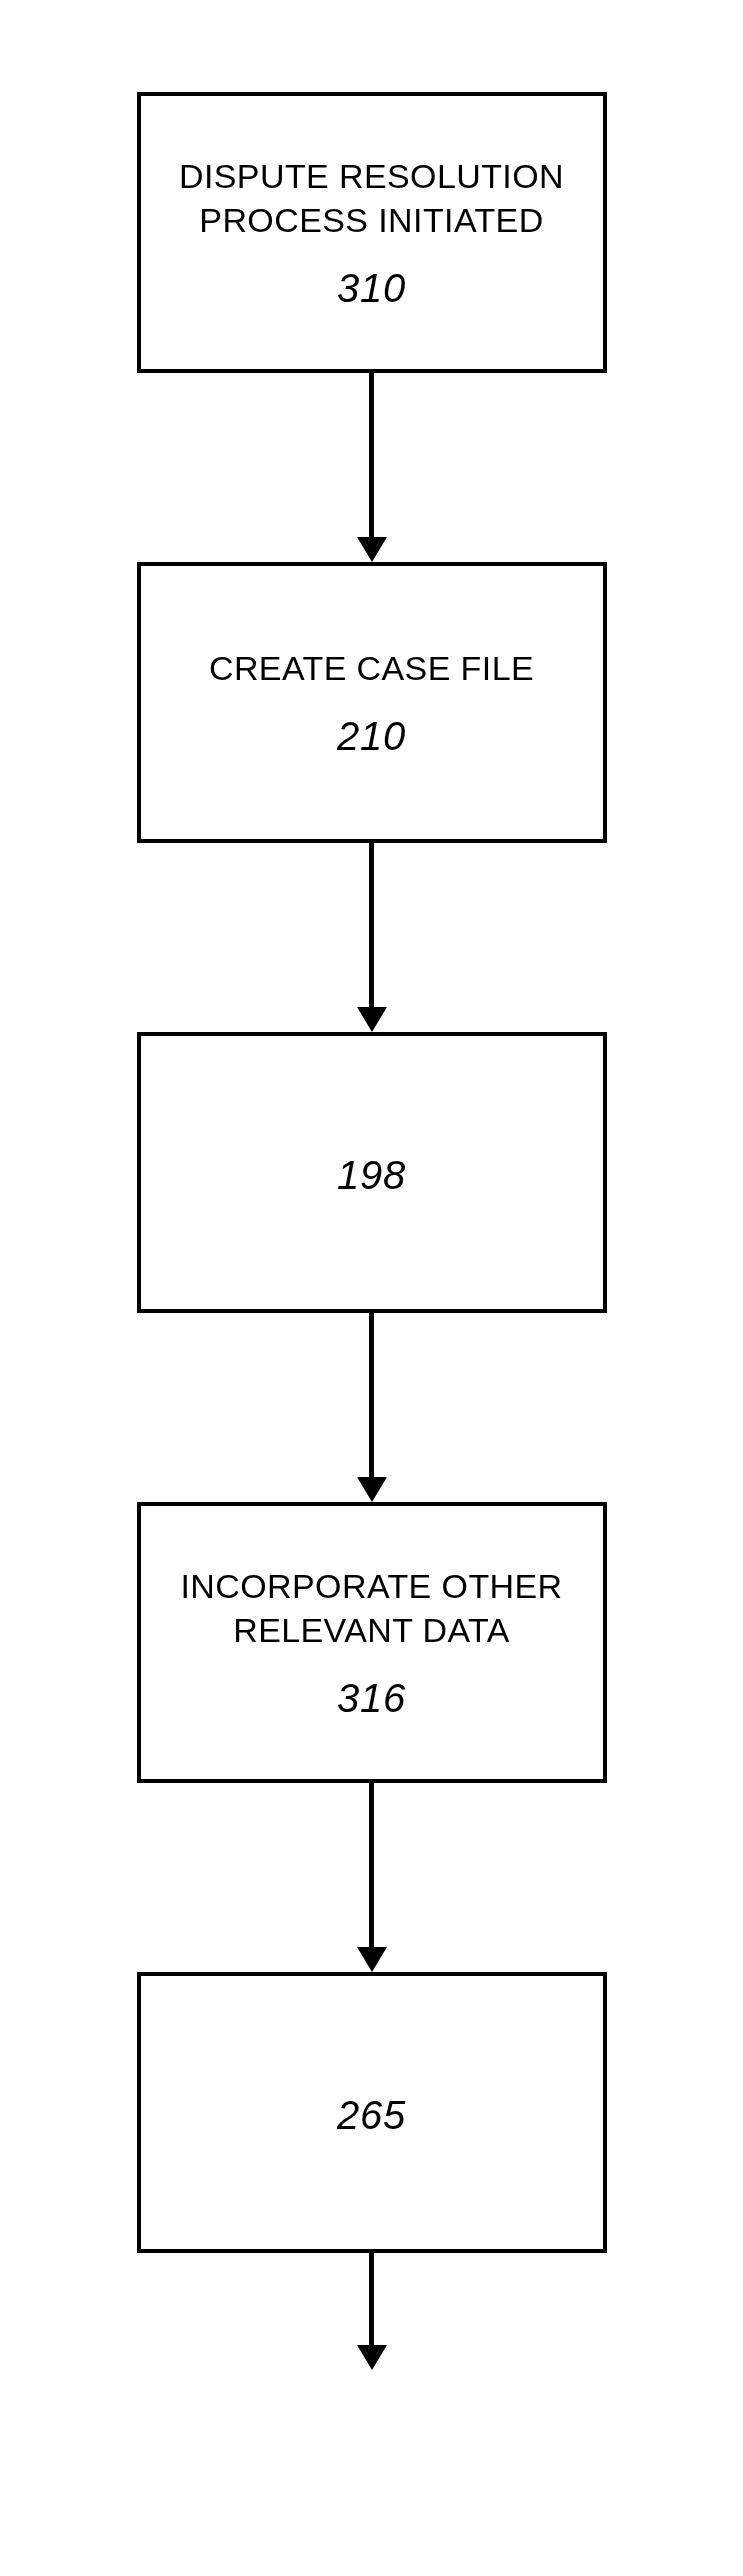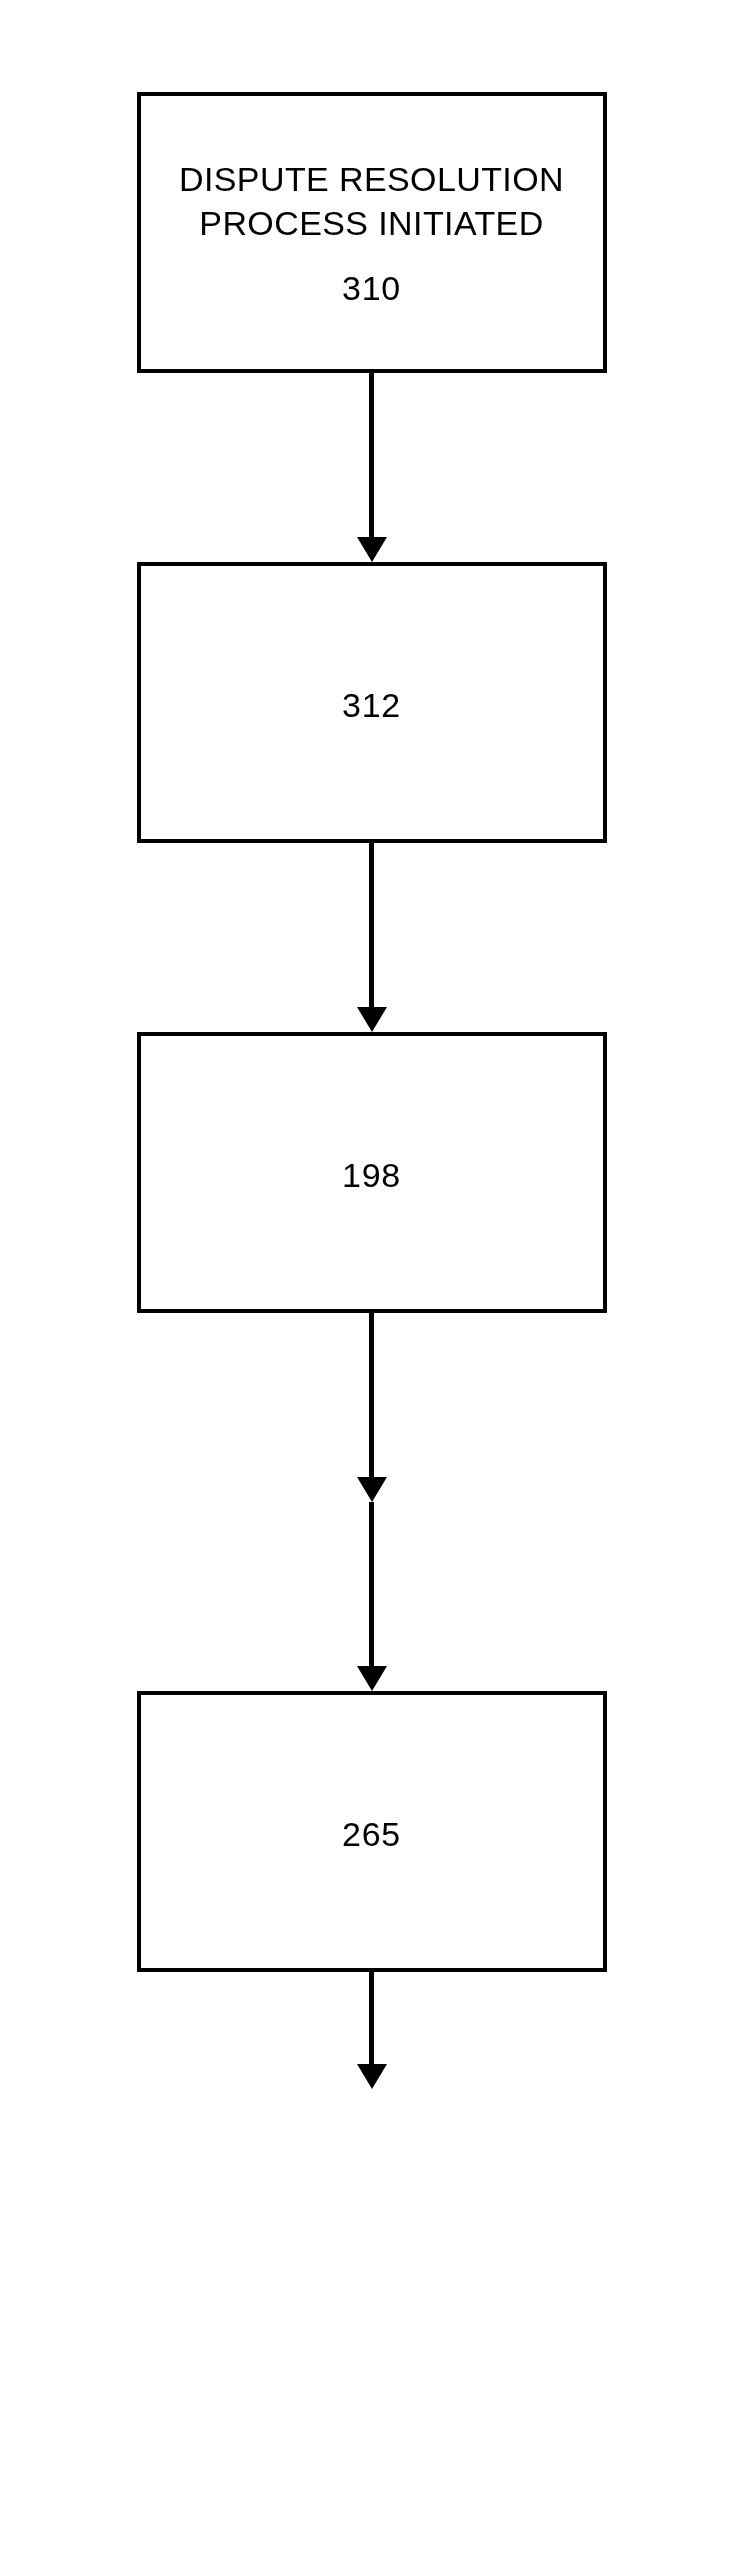--- a/index.html
+++ b/index.html
@@ -36,24 +36,25 @@
     padding: 17px;
     gap: 17px;
   }
   .box-title {
     font-size: 34px;
     font-weight: 400;
     line-height: 1.3;
     letter-spacing: 0.4px;
   }
   .box-number {
-    font-size: 34px;
+    font-size: 40px;
     font-weight: 400;
     margin-top: 6.7px;
     letter-spacing: 0.8px;
+    font-style: italic;
   }
   .arrow-container {
     display: flex;
     flex-direction: column;
     align-items: center;
     height: 189px;
     justify-content: flex-start;
   }
   .arrow-line {
     width: 4.2px;
@@ -89,37 +90,42 @@
     <div class="box-title">DISPUTE RESOLUTION PROCESS INITIATED</div>
     <div class="box-number">310</div>
   </div>
 
   <div class="arrow-container">
     <div class="arrow-line"></div>
     <div class="arrow-head"></div>
   </div>
 
   <div class="box">
-    <div class="box-number">312</div>
+    <div class="box-title">CREATE CASE FILE</div>
+    <div class="box-number">210</div>
   </div>
 
   <div class="arrow-container">
     <div class="arrow-line"></div>
     <div class="arrow-head"></div>
   </div>
 
   <div class="box">
     <div class="box-number">198</div>
   </div>
 
   <div class="arrow-container">
     <div class="arrow-line"></div>
     <div class="arrow-head"></div>
   </div>
 
+  <div class="box">
+    <div class="box-title">INCORPORATE OTHER RELEVANT DATA</div>
+    <div class="box-number">316</div>
+  </div>
 
   <div class="arrow-container">
     <div class="arrow-line"></div>
     <div class="arrow-head"></div>
   </div>
 
   <div class="box">
     <div class="box-number">265</div>
   </div>
 

